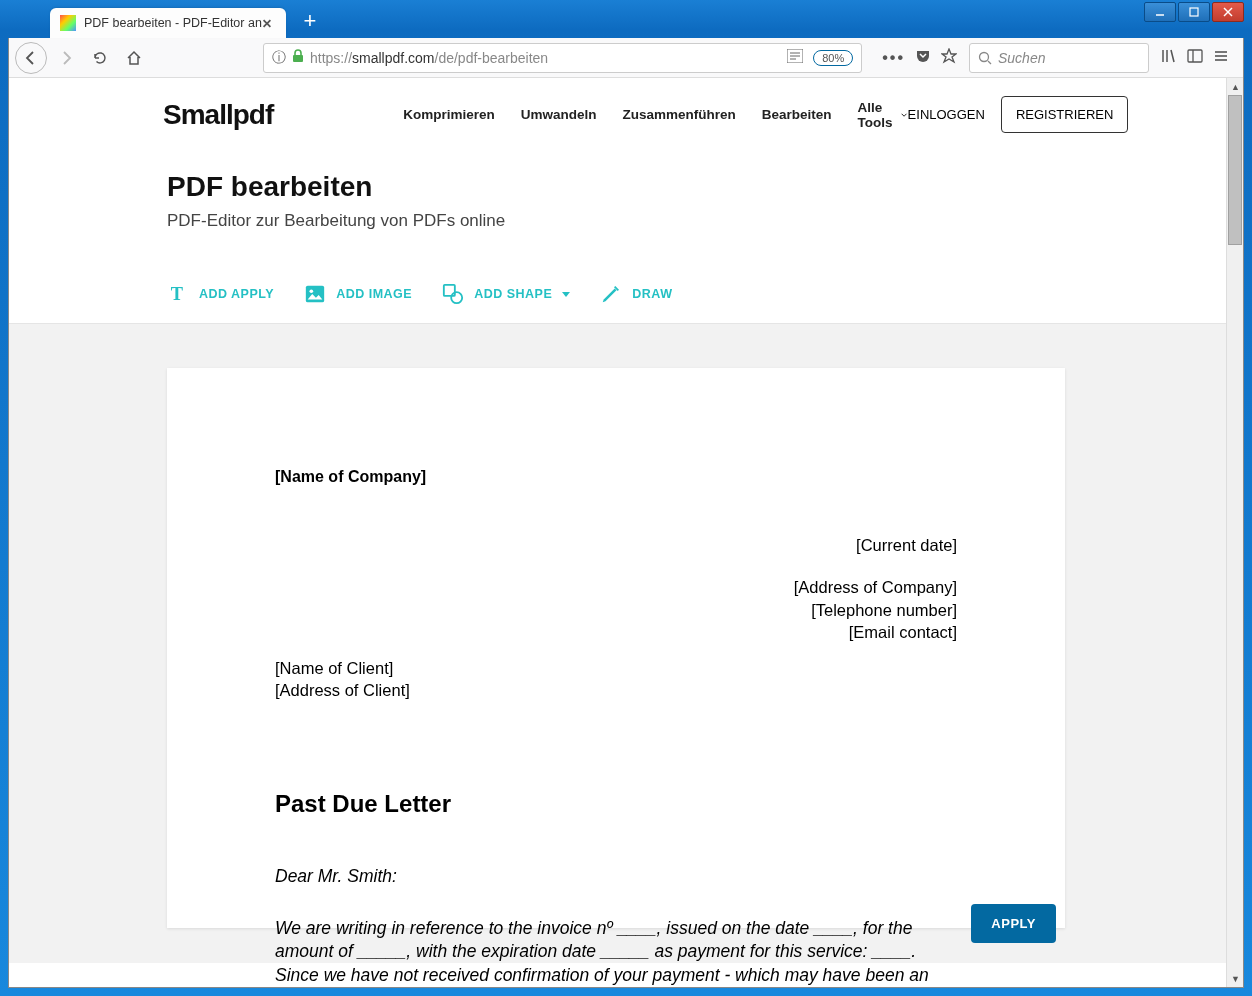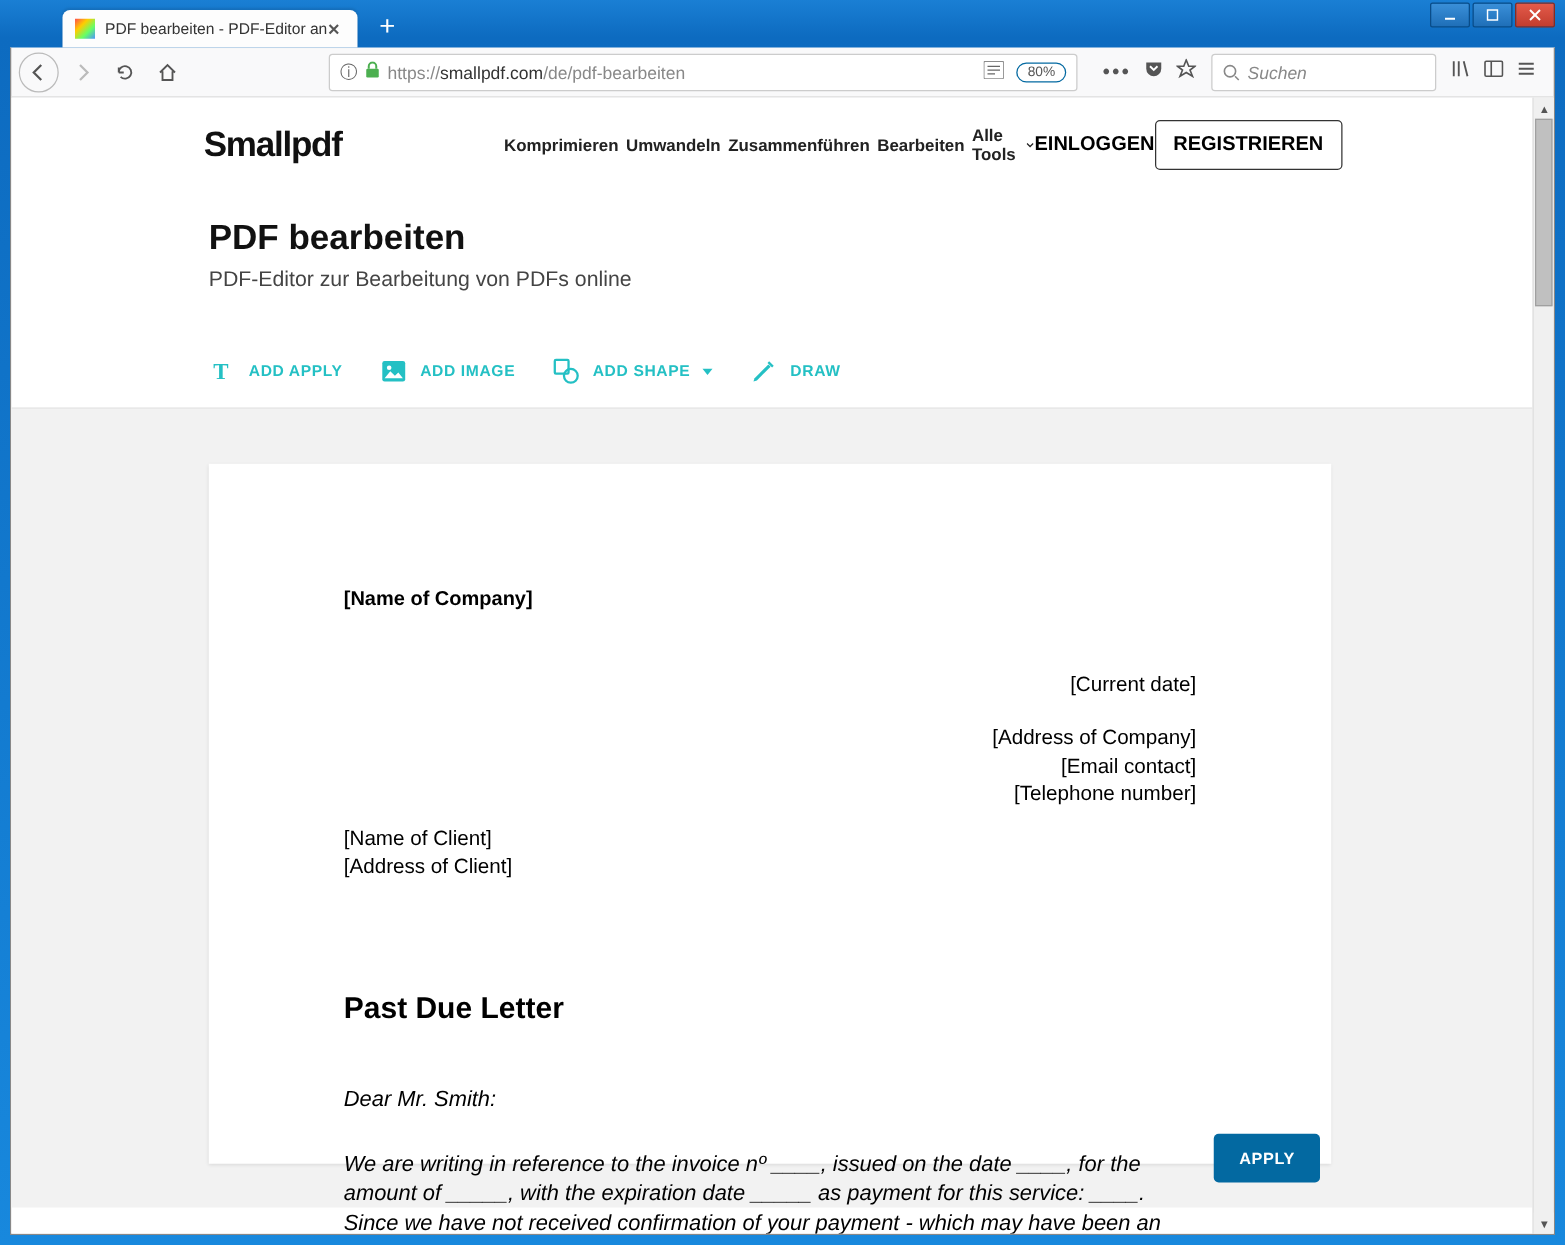--- a/index.html
+++ b/index.html
@@ -199,28 +199,28 @@
 }
 .logo {
   font-size: 28px;
   font-weight: 800;
   color: #111;
   letter-spacing: -1px;
   margin-left: 130px;
 }
 .site-nav {
   display: flex;
-  gap: 6px;
+  gap: 26px;
   margin-left: 130px;
   font-size: 13.5px;
   font-weight: 600;
   color: #222;
 }
 .site-nav .nav-item { cursor: pointer; display: flex; align-items: center; gap: 5px; }
-.site-auth { margin-left: auto; margin-right: 140px; display: flex; align-items: center; font-size: 16px; font-weight: 700; }
+.site-auth { margin-left: auto; margin-right: 140px; display: flex; gap: 16px; align-items: center; font-size: 13px; font-weight: 400; }
 .btn-outline {
   border: 1px solid #333;
   padding: 10px 14px;
   border-radius: 4px;
   cursor: pointer;
 }
 .page-title-block { margin: 38px 0 0 158px; }
 .page-title { font-size: 28px; font-weight: 700; color: #111; }
 .page-subtitle { font-size: 17px; color: #444; margin-top: 8px; }
 
@@ -449,22 +449,22 @@
           </div>
         </div>
 
         <div class="editor-canvas">
           <div class="pdf-page">
             <div class="doc-company">[Name of Company]</div>
             <div class="doc-right">
               <div>[Current date]</div>
               <div style="height:20px;"></div>
               <div>[Address of Company]</div>
+              <div>[Telephone number]</div>
               <div>[Email contact]</div>
-              <div>[Telephone number]</div>
             </div>
             <div class="doc-left">
               <div>[Name of Client]</div>
               <div>[Address of Client]</div>
             </div>
             <div class="doc-heading">Past Due Letter</div>
             <div class="doc-salutation">Dear Mr. Smith:</div>
             <div class="doc-body">We are writing in reference to the invoice nº ____, issued on the date ____, for the amount of _____, with the expiration date _____ as payment for this service: ____. Since we have not received confirmation of your payment - which may have been an</div>
           </div>
           <div class="apply-btn">APPLY</div>

